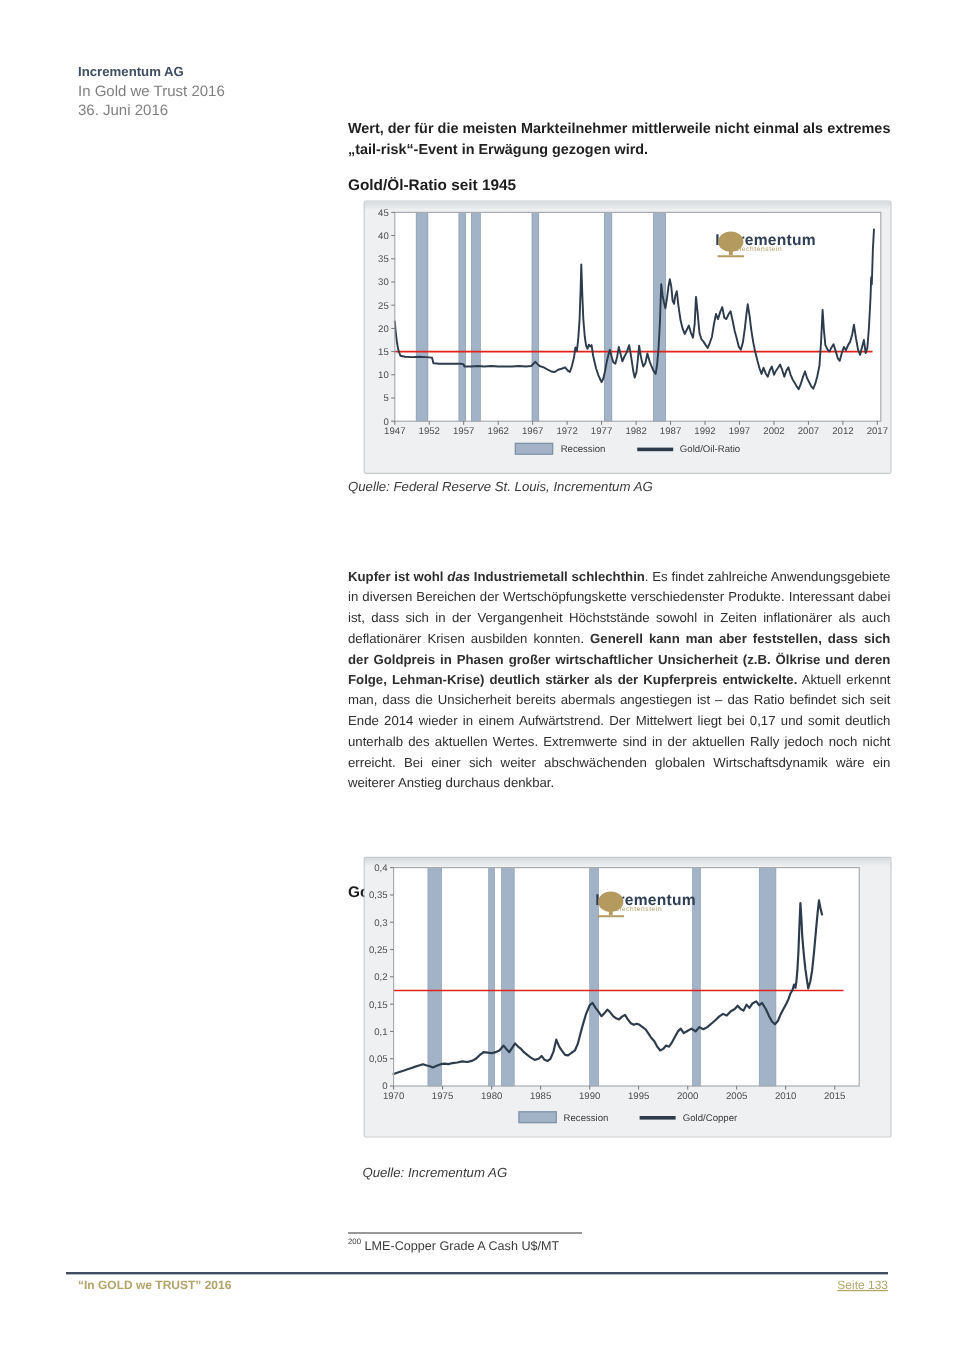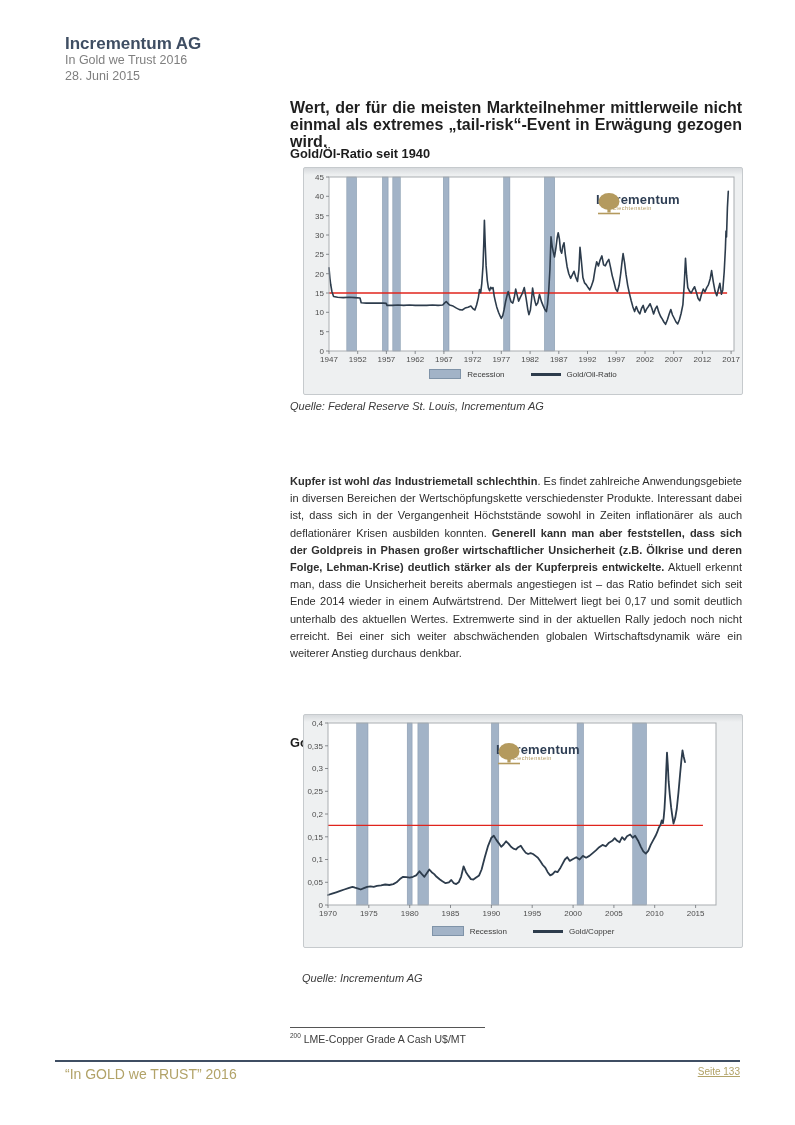--- a/index.html
+++ b/index.html
@@ -1,23 +1,23 @@
 <!DOCTYPE html>
 <html><head>
 <meta charset="utf-8">
 <style>
   html,body{margin:0;padding:0;background:#ffffff;}
   .page{position:relative;width:795px;height:1125px;background:#ffffff;overflow:hidden;
         font-family:"Liberation Sans", sans-serif;color:#2b2b2b;}
   
   .hdr{position:absolute;left:65px;top:36px;line-height:16px;}
-  .hdr-company{font-size:17px;font-weight:bold;color:#3f4e63;}
+  .hdr-company{font-size:11px;font-weight:bold;color:#3f4e63;margin-top:16px;}
   .hdr-line{font-size:12.5px;color:#7f7f7f;}
   
-  .intro{position:absolute;left:290px;top:99px;width:452px;font-size:16px;font-weight:bold;
+  .intro{position:absolute;left:290px;top:99px;width:452px;font-size:12px;font-weight:bold;
          color:#1f1f1f;line-height:17px;text-align:justify;}
   .chart-title{position:absolute;left:290px;font-size:12.8px;font-weight:bold;color:#1c1c1c;}
   .chart-title sup{font-size:8px;vertical-align:super;}
   .section-heading{position:absolute;left:290px;top:430px;font-size:12.8px;font-weight:bold;color:#1c1c1c;}
   .para{position:absolute;left:290px;top:473px;width:452px;font-size:11px;line-height:17.2px;
         color:#2e2e2e;text-align:justify;}
   .source{position:absolute;left:290px;font-size:11px;font-style:italic;color:#3a3a3a;}
   
   .chartbox{position:absolute;left:303px;width:438px;border:1px solid #c6cacd;border-radius:2px;
             background:linear-gradient(180deg,#d7dadd 0,#eef0f1 7px,#eef0f1 100%);}
@@ -35,37 +35,37 @@
   #chart1-logo{left:292px;top:24px;}
   #chart2-logo{left:192px;top:27px;}
   .logo-row{display:flex;align-items:center;gap:2px;}
   .logo-text{font-size:13px;font-weight:bold;color:#2e3e54;letter-spacing:0.2px;}
   .logo-sub{font-size:5.5px;color:#b49a5e;letter-spacing:0.5px;margin-top:-2px;margin-right:28px;}
   
   .footnote-rule{position:absolute;left:290px;top:1027px;width:195px;border-top:1px solid #555;}
   .footnote{position:absolute;left:290px;top:1032px;font-size:10.5px;color:#3c3c3c;}
   .footnote sup{font-size:6.5px;vertical-align:super;}
   .footer-rule{position:absolute;left:55px;top:1060px;width:685px;border-top:2px solid #3f4e63;}
-  .footer-left{position:absolute;left:65px;top:1066px;font-size:14px;font-weight:normal;color:#b2a368;}
+  .footer-left{position:absolute;left:65px;top:1066px;font-size:10px;font-weight:bold;color:#b2a368;}
   .footer-right{position:absolute;right:55px;top:1066px;font-size:10px;color:#b2a368;text-decoration:underline;}
 </style>
 </head>
 <body>
 
 <div class="page">
 
   <div class="hdr">
     <div class="hdr-company">Incrementum AG</div>
     <div class="hdr-line">In Gold we Trust 2016</div>
-    <div class="hdr-line">28. Juni 2015</div>
+    <div class="hdr-line">36. Juni 2016</div>
   </div>
 
   <div class="intro">Wert, der für die meisten Markteilnehmer mittlerweile nicht einmal als extremes „tail-risk“-Event in Erwägung gezogen wird.</div>
 
-  <div class="chart-title" style="top:146px;">Gold/Öl-Ratio seit 1940</div>
+  <div class="chart-title" style="top:146px;">Gold/Öl-Ratio seit 1945</div>
 
   <div class="chartbox" id="chart1-box">
     <svg id="chart1-svg" width="436" height="198">
         <rect x="25" y="9" width="405" height="174" fill="#ffffff"></rect>
         <g>
           <rect x="42.8" y="9" width="9.8" height="174" fill="#a2b3c7" stroke="#7f93a8" stroke-width="0.5"></rect>
           <rect x="78.4" y="9" width="5.7" height="174" fill="#a2b3c7" stroke="#7f93a8" stroke-width="0.5"></rect>
           <rect x="88.8" y="9" width="7.5" height="174" fill="#a2b3c7" stroke="#7f93a8" stroke-width="0.5"></rect>
           <rect x="139.3" y="9" width="5.7" height="174" fill="#a2b3c7" stroke="#7f93a8" stroke-width="0.5"></rect>
           <rect x="199.6" y="9" width="6.3" height="174" fill="#a2b3c7" stroke="#7f93a8" stroke-width="0.5"></rect>

